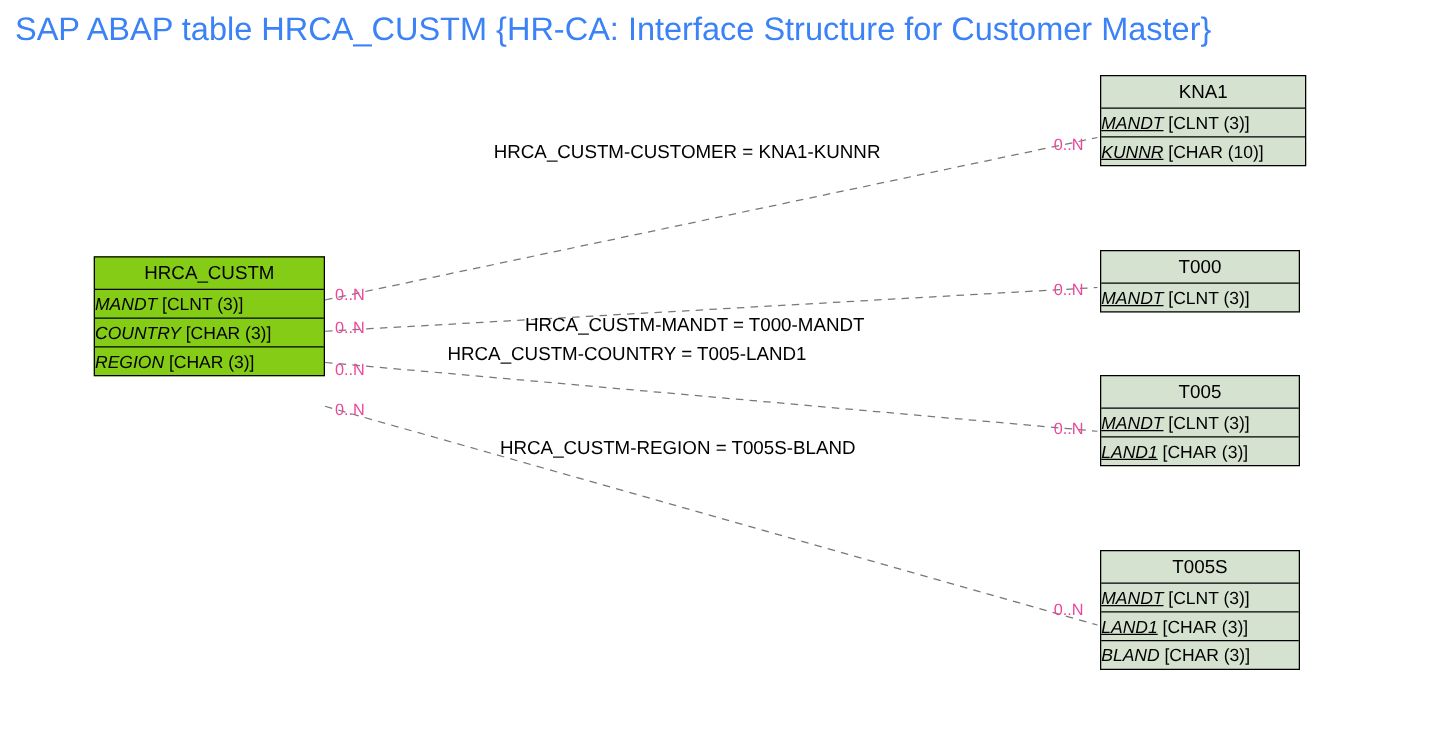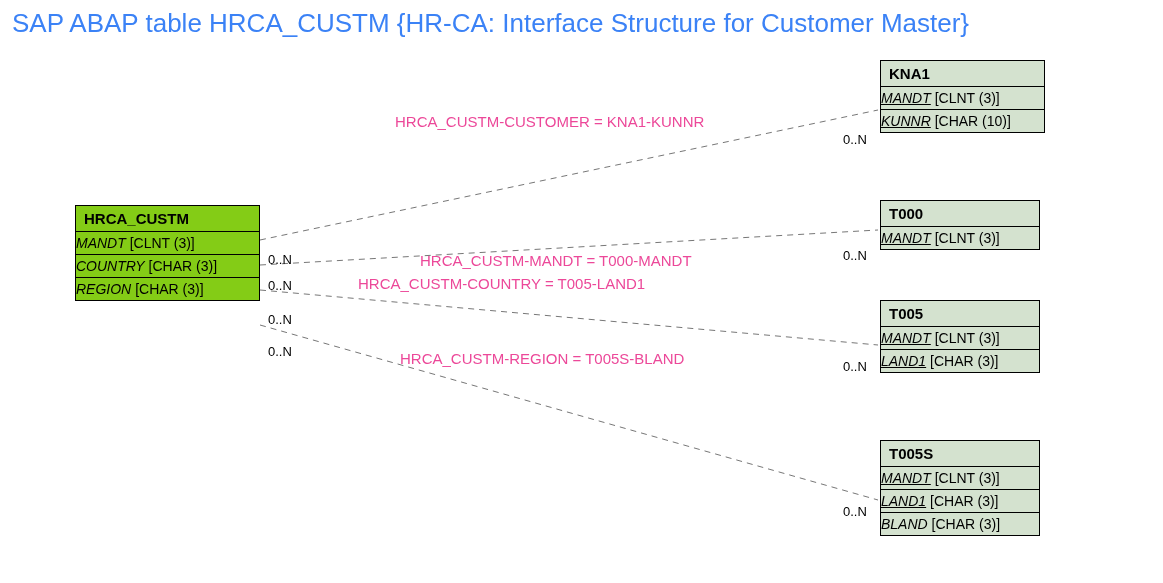--- a/index.html
+++ b/index.html
@@ -18,21 +18,22 @@
     left: 12px;
     font-size: 26px;
     color: #3b82f6;
   }
   .entity {
     position: absolute;
     border: 1px solid #000;
     box-sizing: border-box;
   }
   .entity .header {
-    font-weight: bold;
+    font-weight: normal;
+    text-align: center;
     padding: 4px 8px;
     border-bottom: 1px solid #000;
     font-size: 15px;
   }
   .entity .row {
     padding: 3px 0;
     border-bottom: 1px solid #000;
     font-size: 14px;
     white-space: nowrap;
   }
@@ -47,28 +48,27 @@
   }
   .main-entity {
     background: #84cc16;
   }
   .ref-entity {
     background: #d4e2cf;
   }
   .rel-label {
     position: absolute;
     font-size: 15px;
-    color: #ec4899;
+    color: #000000;
     white-space: nowrap;
   }
   .card {
     position: absolute;
     font-size: 13px;
-    color: #000000;
-    margin-top: 24px;
+    color: #ec4899;
   }
   svg.lines {
     position: absolute;
     top: 0;
     left: 0;
     width: 1163px;
     height: 583px;
     pointer-events: none;
   }
   svg.lines line {

